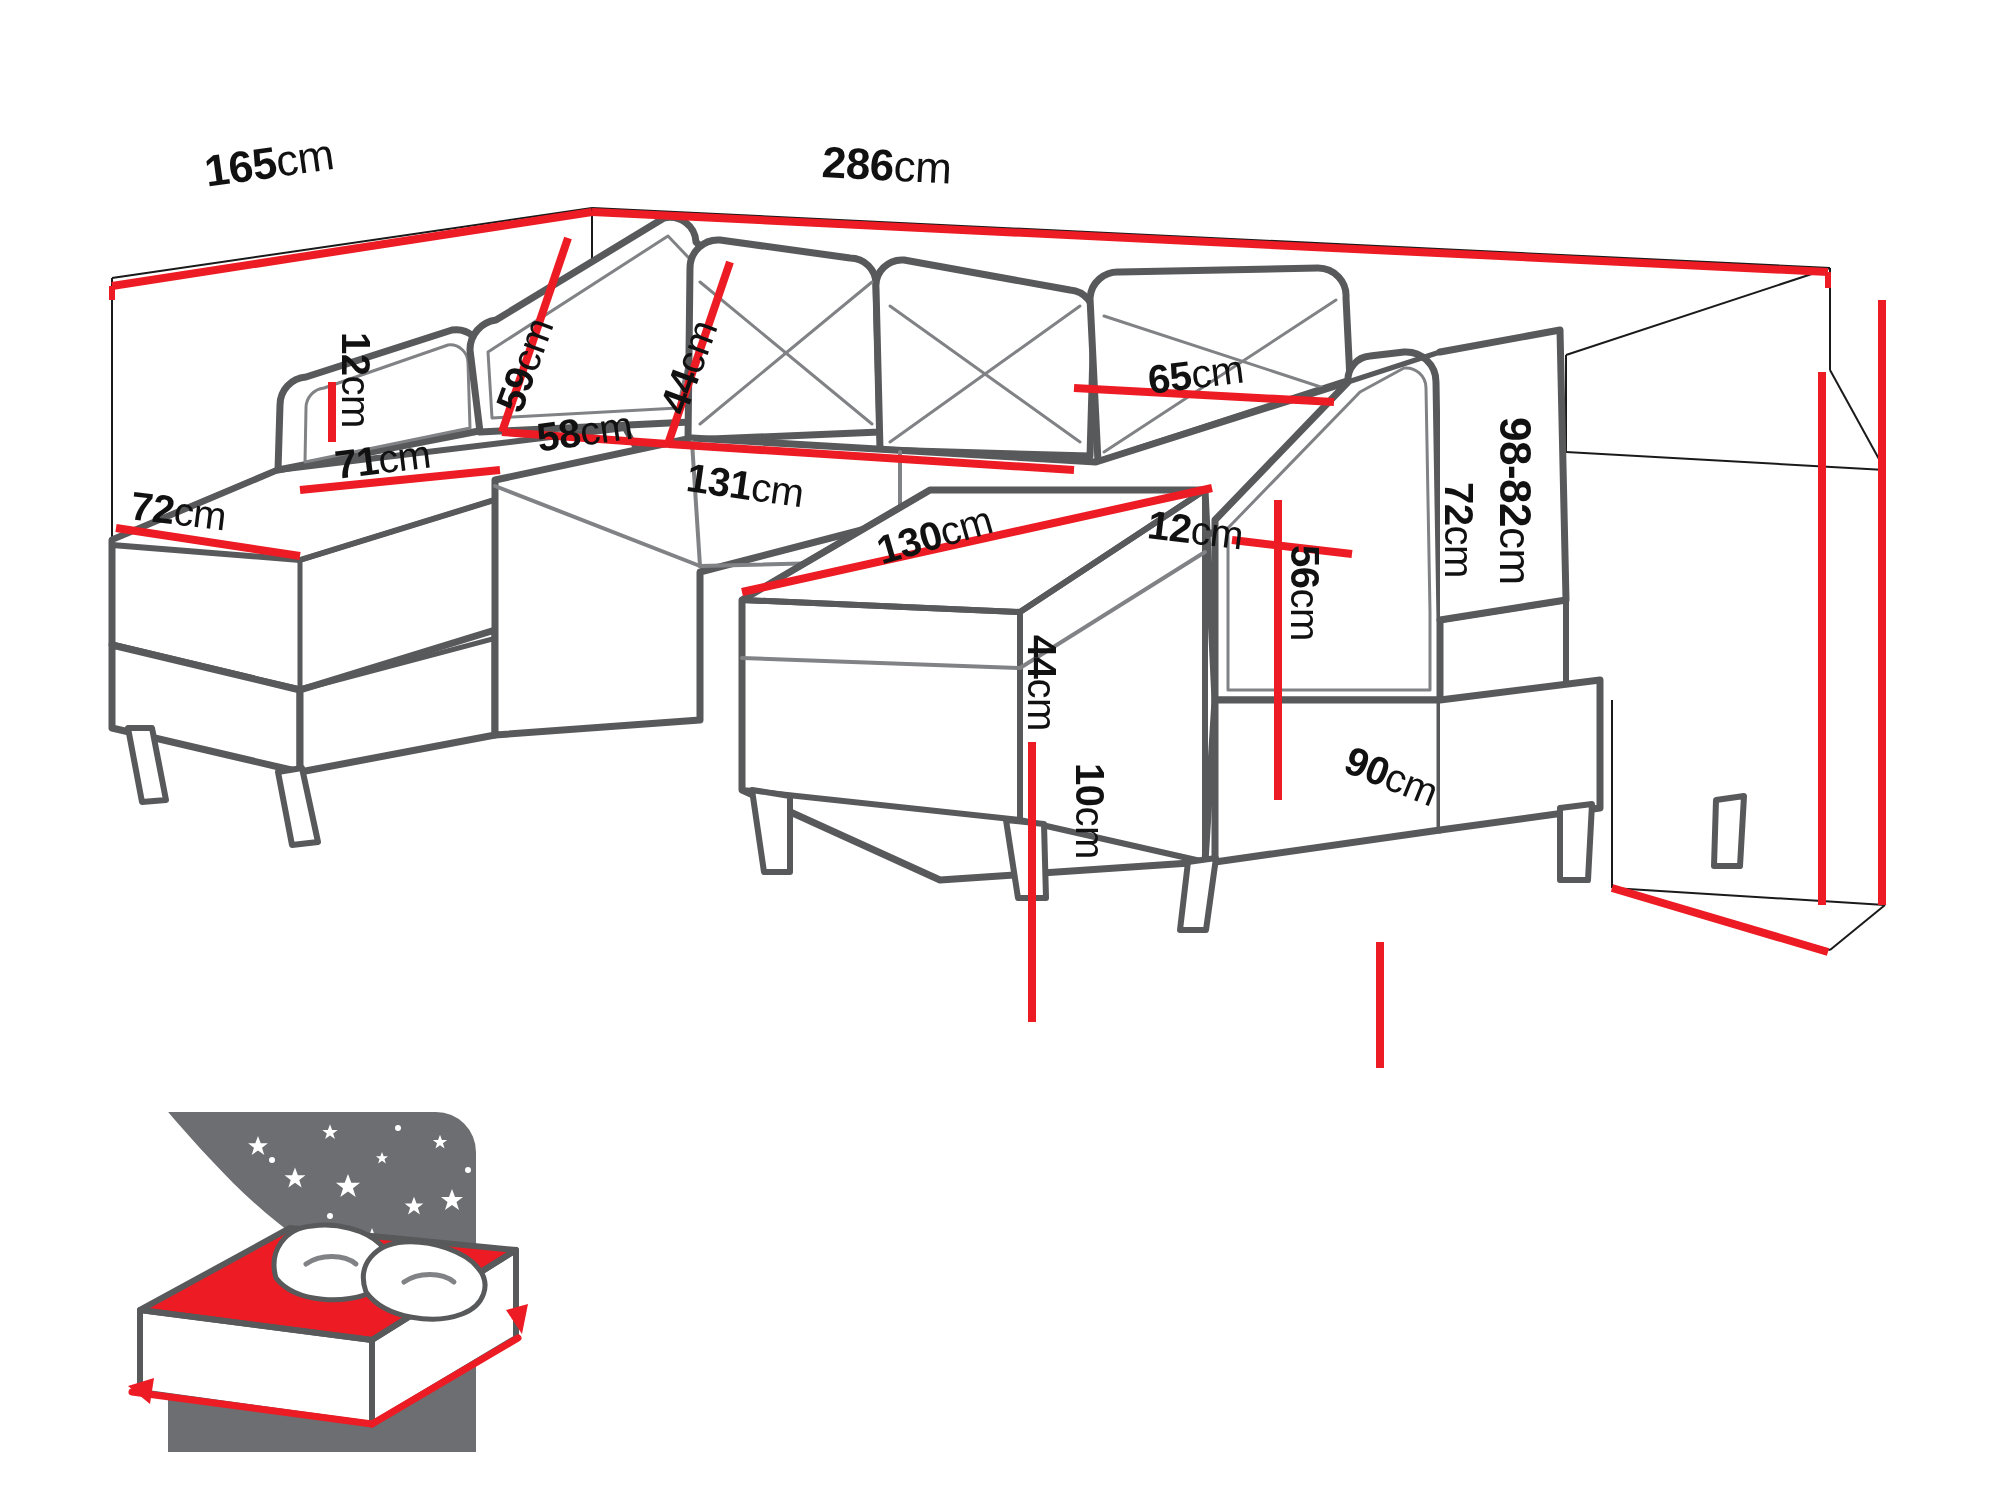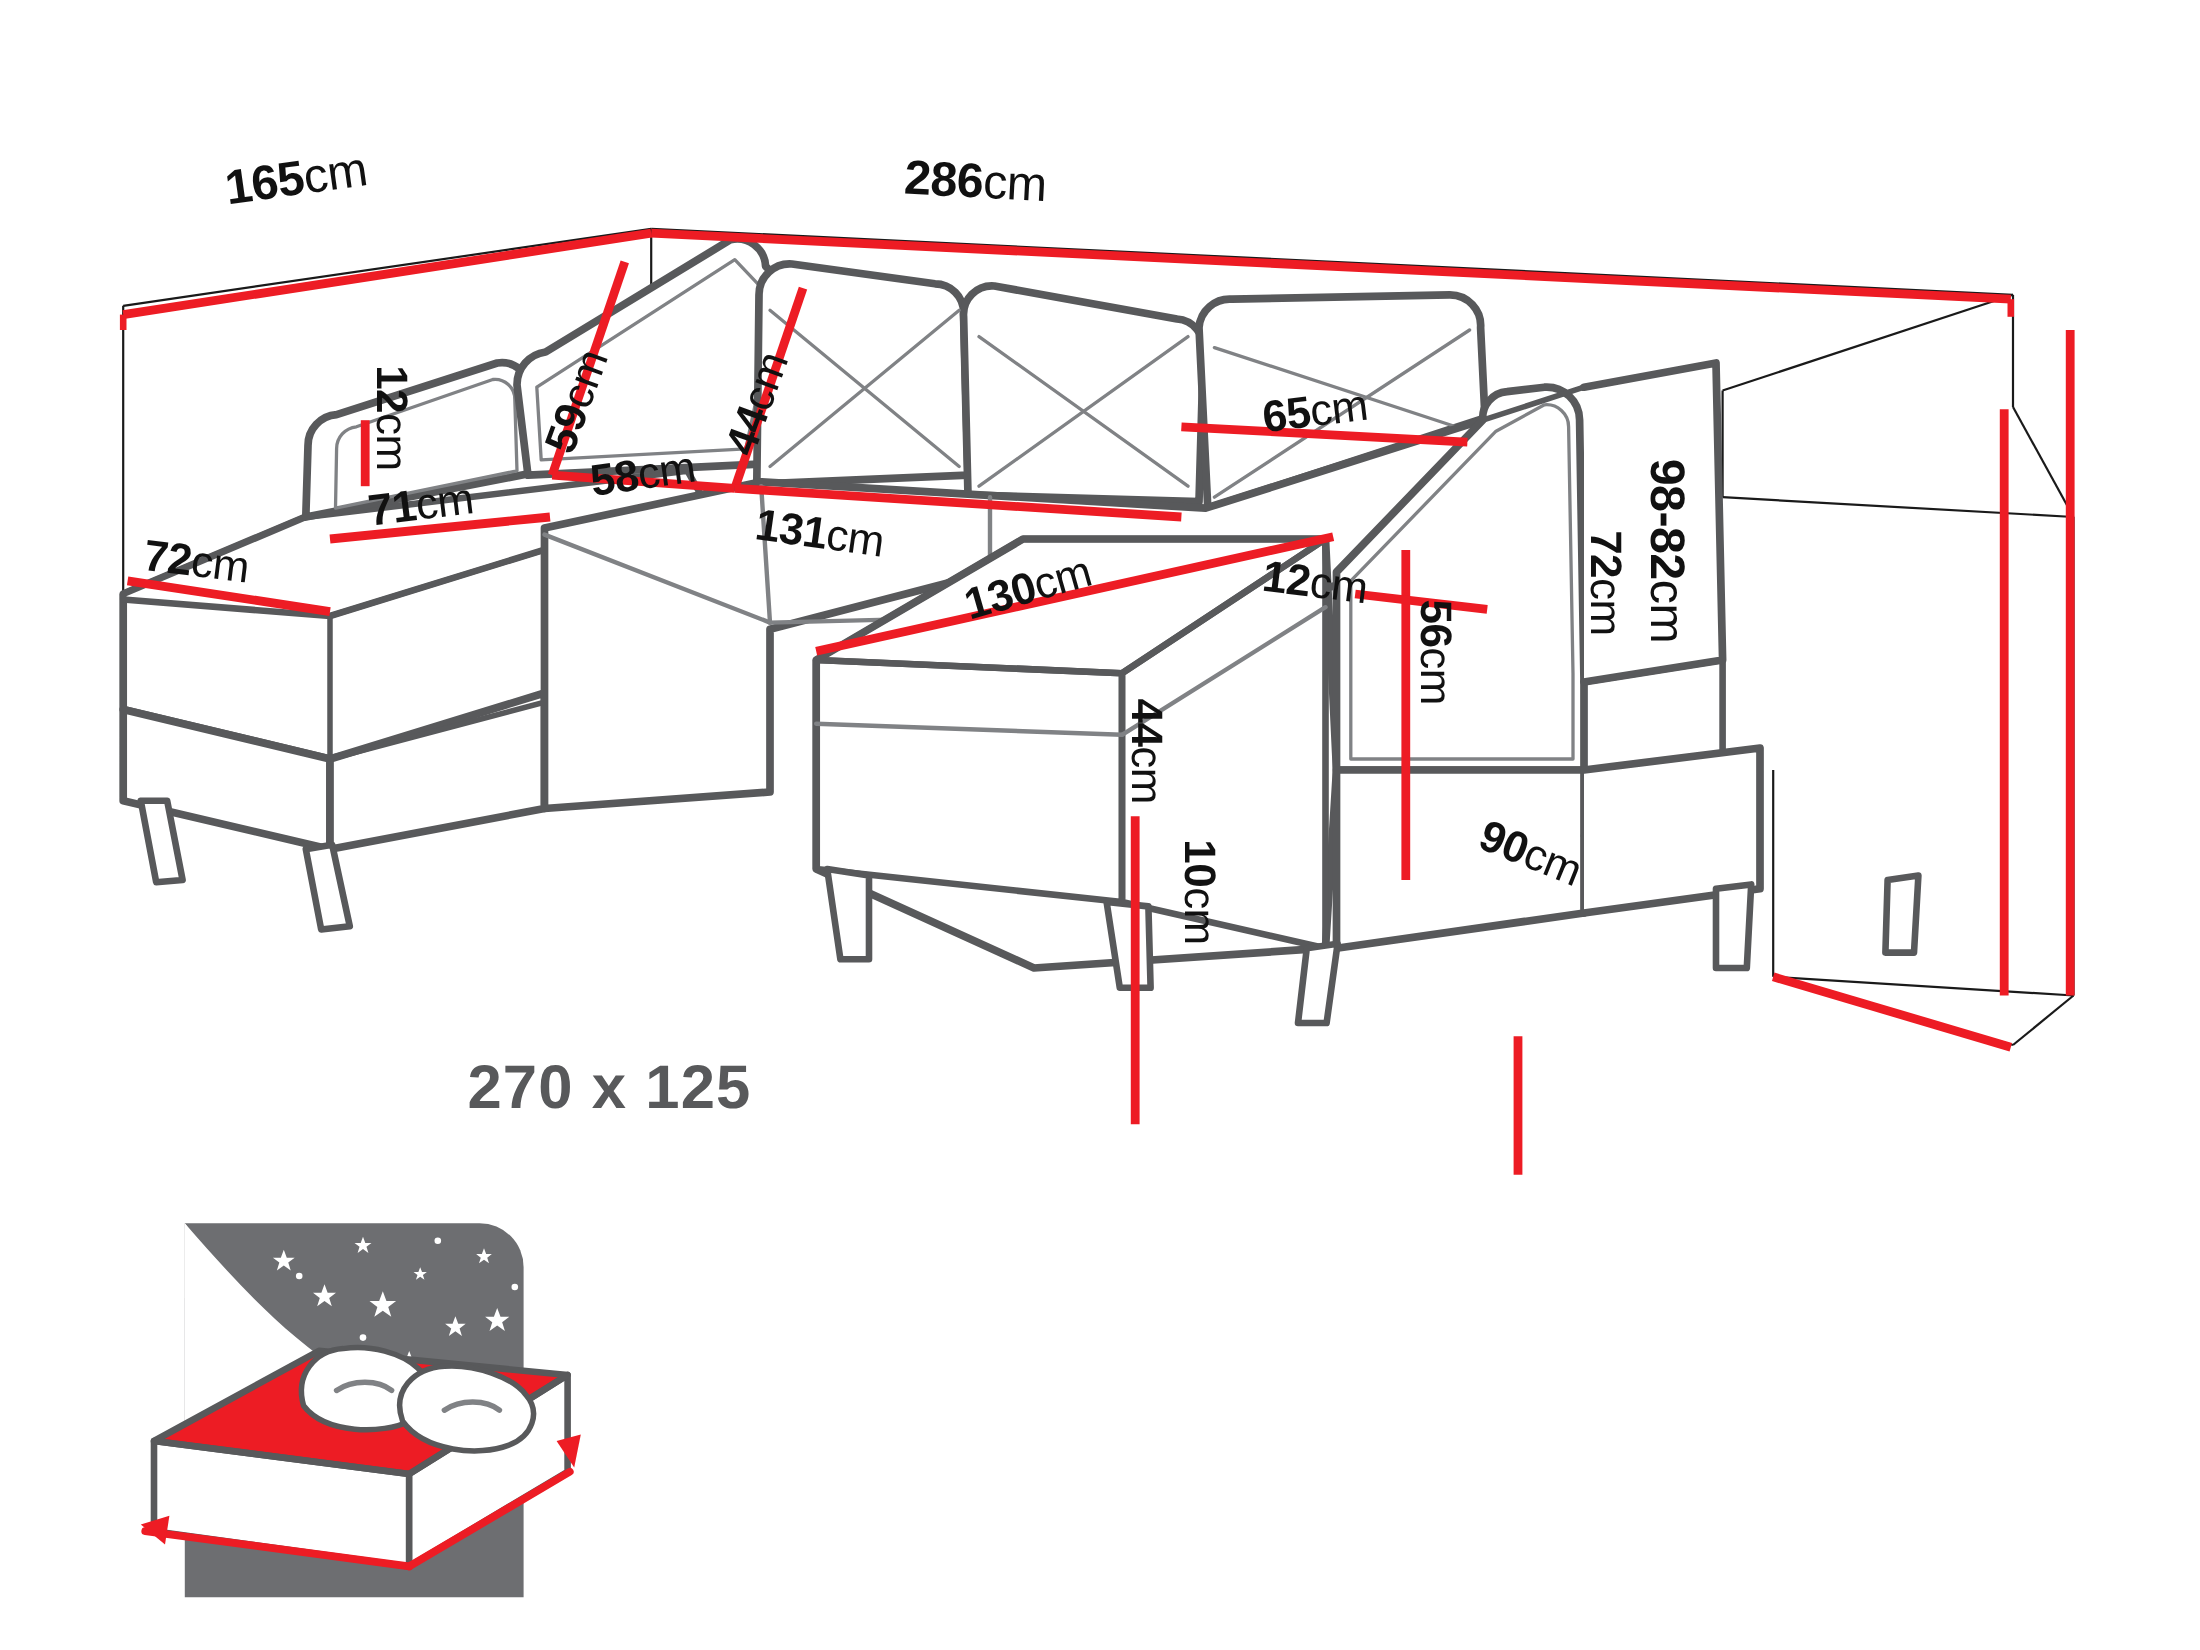--- a/index.html
+++ b/index.html
@@ -317,15 +317,14 @@
       <div class="dim" style="left: 878px; top: 551px; font-size: 40px; transform: translateY(-50%) rotate(-16deg);"><span class="n">130</span><span class="u">cm</span></div>
       <div class="dim" style="left: 1148px; top: 524px; font-size: 40px; transform: translateY(-50%) rotate(7deg);"><span class="n">12</span><span class="u">cm</span></div>
       <div class="dim" style="left: 1042px; top: 635px; font-size: 40px; transform: translateY(-50%) rotate(90deg);"><span class="n">44</span><span class="u">cm</span></div>
       <div class="dim" style="left: 1305px; top: 545px; font-size: 40px; transform: translateY(-50%) rotate(90deg);"><span class="n">56</span><span class="u">cm</span></div>
       <div class="dim" style="left: 1090px; top: 763px; font-size: 40px; transform: translateY(-50%) rotate(90deg);"><span class="n">10</span><span class="u">cm</span></div>
       <div class="dim" style="left: 1515px; top: 417px; font-size: 44px; transform: translateY(-50%) rotate(90deg);"><span class="n">98-82</span><span class="u">cm</span></div>
       <div class="dim" style="left: 1459px; top: 482px; font-size: 40px; transform: translateY(-50%) rotate(90deg);"><span class="n">72</span><span class="u">cm</span></div>
       <div class="dim" style="left: 1347px; top: 758px; font-size: 40px; transform: translateY(-50%) rotate(22deg);"><span class="n">90</span><span class="u">cm</span></div>
     </div>
 
-  <div class="sleep-label" id="sleeplabel" style="left: 425px; top: 960px; font-size: 56px;">270 x 125</div>
 
 </div>
 
 </body></html>

